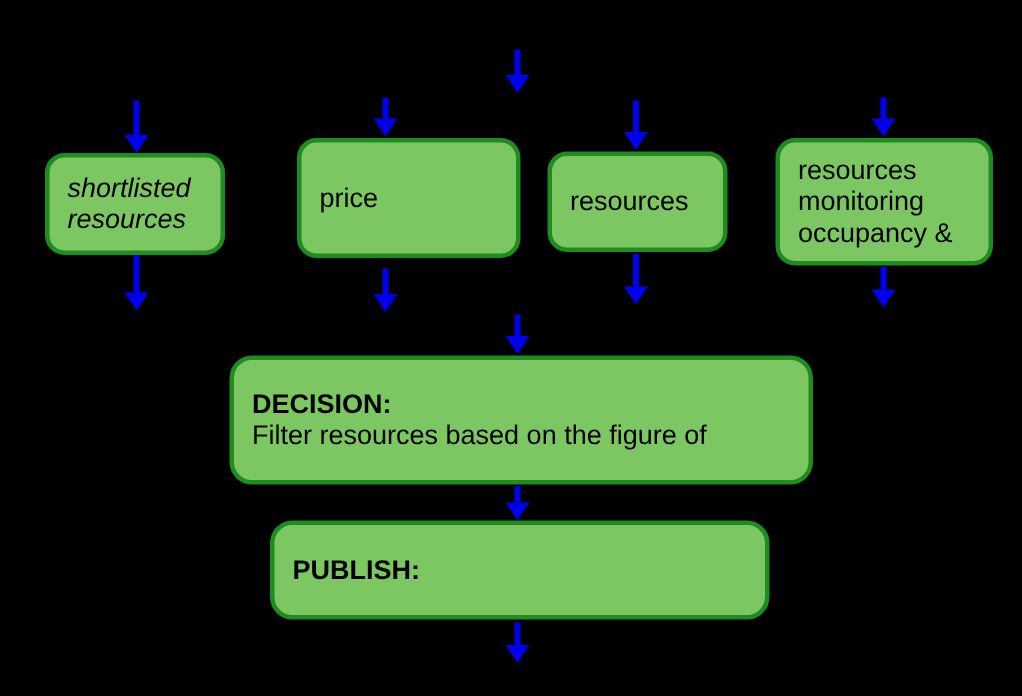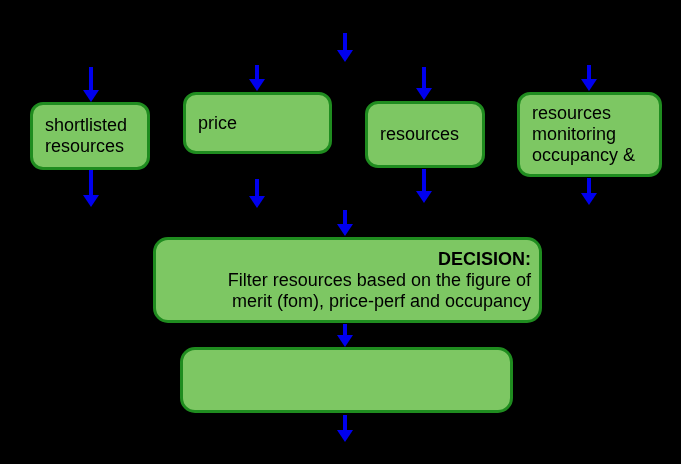--- a/index.html
+++ b/index.html
@@ -31,21 +31,20 @@
     color: var(--text);
     font-size: 18px;
     line-height: 21px;
     display: flex;
     flex-direction: column;
     justify-content: center;
     padding: 2px 8px 2px 12px;
   }
   .node.big {
     border-radius: 15px;
-    text-align: right;
   }
   .node .line {
     display: block;
     white-space: nowrap;
   }
   .node .title {
     font-weight: bold;
   }
   .arrow {
     position: absolute;
@@ -87,26 +86,26 @@
   </div>
   <div class="arrow" style="left:416px; top:67px; height:33px;">
     <div class="arrow-shaft"></div>
     <div class="arrow-head"></div>
   </div>
   <div class="arrow" style="left:581px; top:65px; height:26px;">
     <div class="arrow-shaft"></div>
     <div class="arrow-head"></div>
   </div>
 
-  <div class="node" style="left:30px; top:102px; width:120px; height:68px;">
+  <div class="node" style="left:30px; top:102px; width:120px; height:68px;font-style:italic;">
     <span class="line">shortlisted</span>
     <span class="line">resources</span>
   </div>
 
-  <div class="node" style="left:183px; top:92px; width:149px; height:62px;">
+  <div class="node" style="left:198px; top:92px; width:149px; height:80px;">
     <span class="line">price</span>
   </div>
 
   <div class="node" style="left:365px; top:101px; width:120px; height:67px;">
     <span class="line">resources</span>
   </div>
 
   <div class="node" style="left:517px; top:92px; width:145px; height:85px;">
     <span class="line">resources</span>
     <span class="line">monitoring</span>
@@ -131,29 +130,29 @@
   </div>
 
   <div class="arrow" style="left:337px; top:210px; height:26px;">
     <div class="arrow-shaft"></div>
     <div class="arrow-head"></div>
   </div>
 
   <div class="node big" style="left:153px; top:237px; width:389px; height:86px;">
     <span class="line title">DECISION:</span>
     <span class="line">Filter resources based on the figure of</span>
-    <span class="line">merit (fom), price-perf and occupancy</span>
   </div>
 
   <div class="arrow" style="left:337px; top:324px; height:23px;">
     <div class="arrow-shaft"></div>
     <div class="arrow-head"></div>
   </div>
 
   <div class="node big" style="left:180px; top:347px; width:333px; height:66px;">
+    <span class="line title">PUBLISH:</span>
   </div>
 
   <div class="arrow" style="left:337px; top:415px; height:27px;">
     <div class="arrow-shaft"></div>
     <div class="arrow-head"></div>
   </div>
 
 </div>
 
 </body></html>

